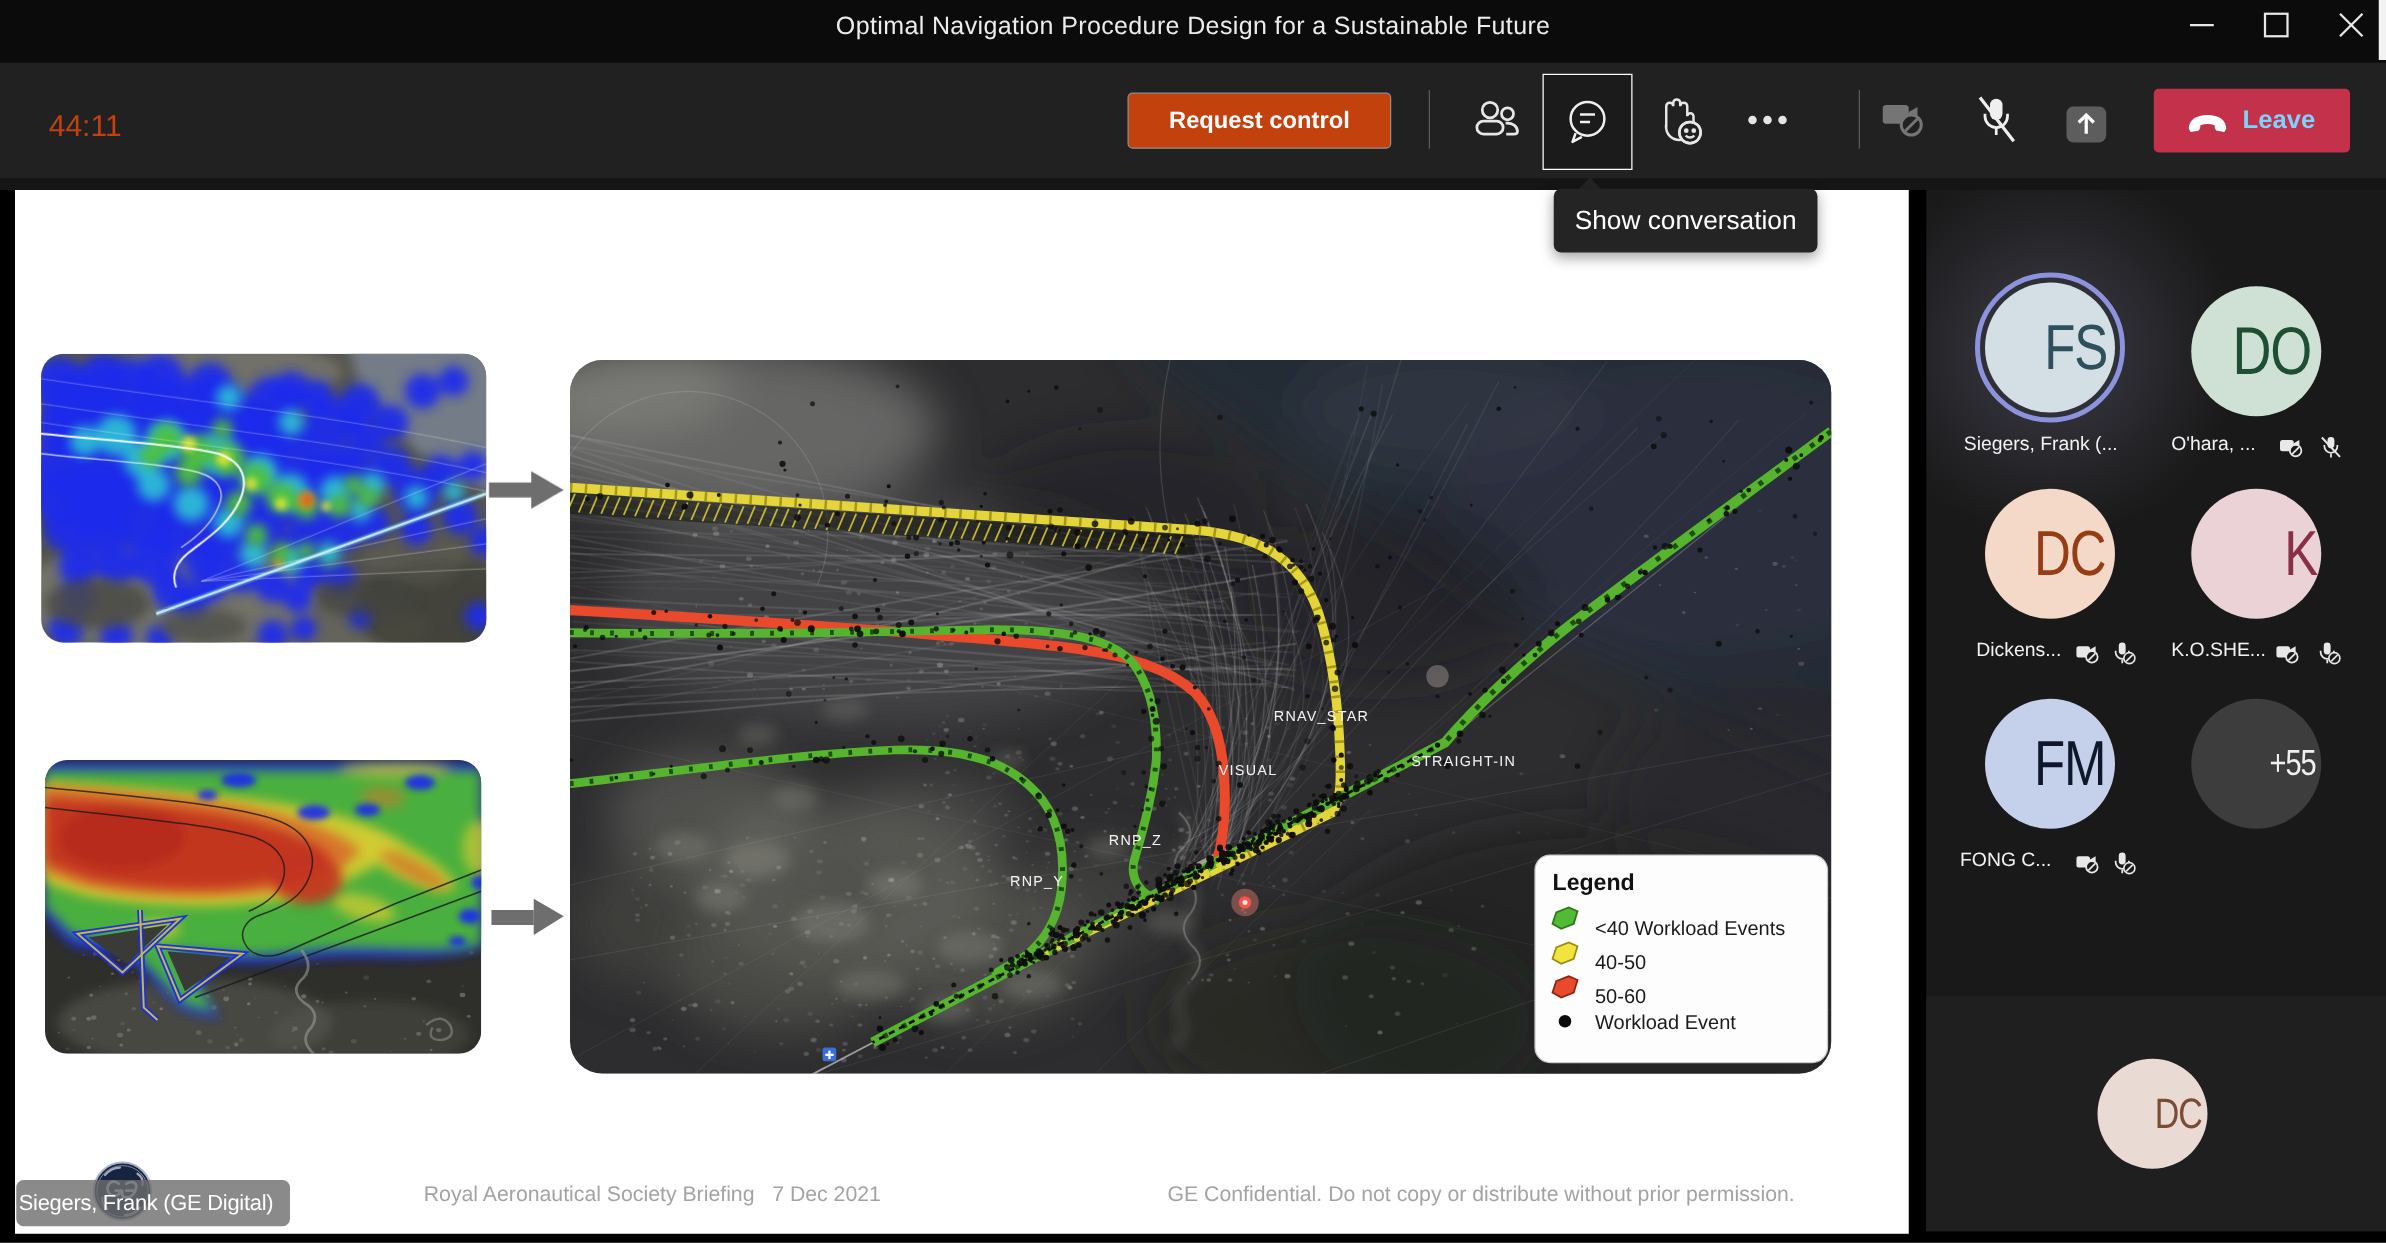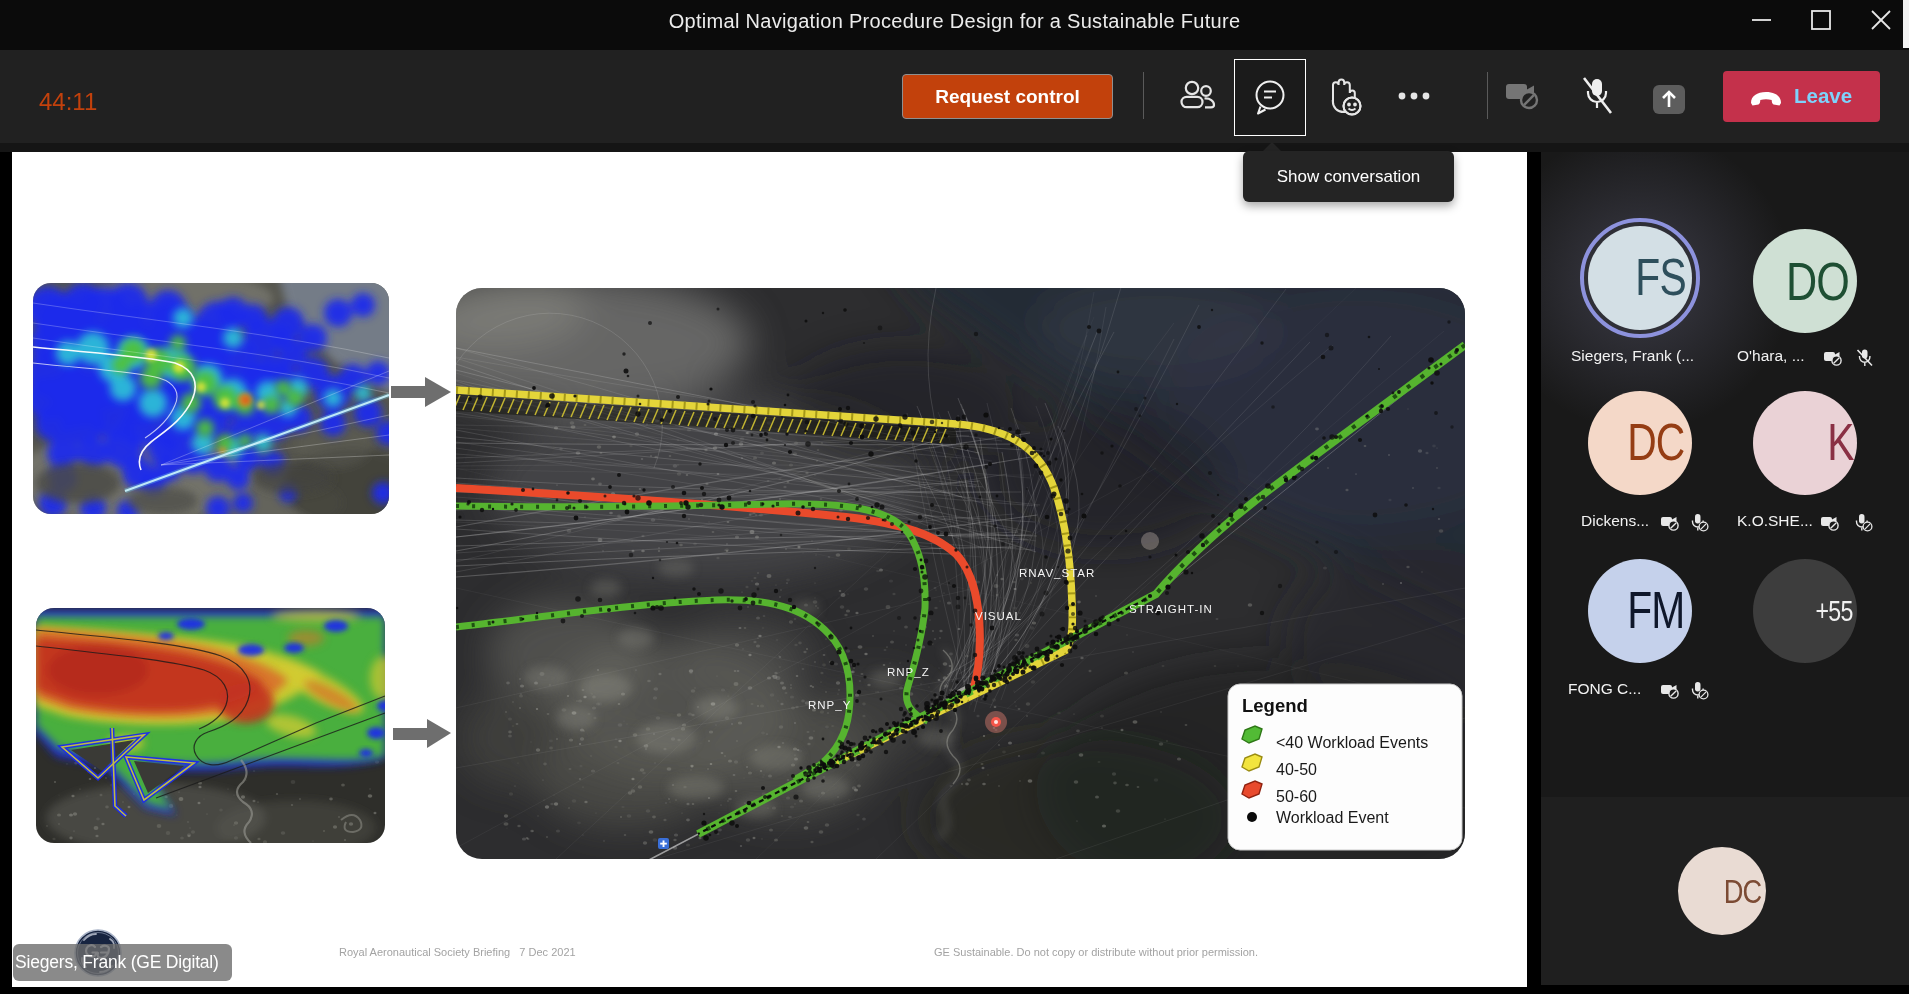--- a/index.html
+++ b/index.html
@@ -6,30 +6,30 @@
   #app{position:relative;width:1909px;height:994px;overflow:hidden;background:#000;}
   .abs{position:absolute;}
   .titlebar{left:0;top:0;width:1909px;height:50px;background:#0b0b0b;}
   .title{width:100%;text-align:center;top:10px;color:#ececec;font-size:20px;letter-spacing:0.3px;}
   .toolbar{left:0;top:50px;width:1909px;height:93px;background:#212121;}
   .toolshadow{left:0;top:143px;width:1909px;height:9px;background:#151515;}
   .timer{left:39px;top:88px;color:#c2410c;font-size:24px;}
   .reqbtn{left:902px;top:74px;width:211px;height:45px;border:1px solid #8f8f8f;border-radius:4px;color:#fff;font-size:19px;font-weight:bold;text-align:center;line-height:43px;background:#c2410c;}
   .vdiv{width:1px;background:#5a5a5a;top:72px;height:47px;}
   .chatbox{left:1234px;top:59px;width:72px;height:77px;border:1.6px solid #fff;background:#1b1b1b;}
-  .tooltip{left:1243px;top:151px;width:211px;height:51px;background:#242424;border-radius:6px;color:#fff;font-size:17px;text-align:center;line-height:51px;box-shadow:0 4px 10px rgba(0,0,0,.35);z-index:30;}
+  .tooltip{left:1243px;top:151px;width:211px;height:51px;background:#242424;border-radius:6px;color:#fff;font-size:21px;text-align:center;line-height:51px;box-shadow:0 4px 10px rgba(0,0,0,.35);z-index:30;}
   .tipcaret{left:1262px;top:142px;width:0;height:0;border-left:10px solid transparent;border-right:10px solid transparent;border-bottom:10px solid #242424;z-index:30;}
   .leavebtn{left:1723px;top:71px;width:157px;height:51px;background:#c4314b;border-radius:4px;}
   .leavetxt{left:1794px;top:84px;color:#7dd3fc;font-size:20.5px;font-weight:bold;}
   .slide{left:12px;top:152px;width:1515px;height:835px;background:#ffffff;}
   .sidebar{left:1541px;top:152px;width:368px;height:833px;background:#191919;}
   .selftile{left:1541px;top:797px;width:368px;height:188px;background:#1f1f1f;}
   .avatar{border-radius:50%;text-align:right;}
   .alabel{color:#f2f2f2;font-size:15.5px;white-space:nowrap;}
-  .footgray{color:#a3a3a3;font-size:11px;}
+  .footgray{color:#a3a3a3;font-size:17px;}
   .nametag{left:13px;top:944px;width:219px;height:37px;background:rgba(109,109,109,0.8);border-radius:6px;color:#fff;font-size:17.5px;line-height:37px;padding-left:2px;letter-spacing:-0.2px;z-index:6;}
   .whitesliver{left:1903px;top:0;width:6px;height:48px;background:#f2f2f2;}
 </style></head>
 <body>
 <div id="app">
 
 <div class="abs titlebar"></div>
 <div class="abs title">Optimal Navigation Procedure Design for a Sustainable Future</div>
 <svg class="abs" style="left:1745px;top:5px" width="160" height="40">
       <line x1="7" y1="15" x2="26" y2="15" stroke="#e8e8e8" stroke-width="1.8"></line>
@@ -428,21 +428,21 @@
     </svg>
 <svg class="abs" style="left:391px;top:375px" width="62" height="36">
       <rect x="0" y="11" width="34" height="12" fill="#6e6e6e"></rect>
       <polygon points="34,2 60,17 34,32" fill="#6e6e6e"></polygon>
     </svg>
 <svg class="abs" style="left:393px;top:717px" width="60" height="34">
       <rect x="0" y="11" width="34" height="12" fill="#6e6e6e"></rect>
       <polygon points="34,2 58,16 34,31" fill="#6e6e6e"></polygon>
     </svg>
 <div class="abs footgray" style="left:339px;top:946px">Royal Aeronautical Society Briefing&nbsp;&nbsp;&nbsp;7 Dec 2021</div>
-<div class="abs footgray" style="left:934px;top:946px">GE Sustainable. Do not copy or distribute without prior permission.</div>
+<div class="abs footgray" style="left:934px;top:946px">GE Confidential. Do not copy or distribute without prior permission.</div>
 <svg class="abs" style="left:74px;top:926px" width="48" height="54" viewBox="0 0 48 54">
       <circle cx="24" cy="27" r="23" fill="#172440"></circle>
       <circle cx="24" cy="27" r="23" fill="none" stroke="#aab4c8" stroke-width="1.6"></circle>
       <circle cx="24" cy="27" r="20.5" fill="none" stroke="#8894ac" stroke-width="0.8" opacity="0.9"></circle>
       <g fill="none" stroke="#c3c9d6" stroke-width="2.2" stroke-linecap="round">
         <path d="M21,21 c-2.5,-3 -7,-2 -8.5,1.5 c-1.5,3.5 0.5,7.5 4.5,8 c3,0.4 5,-1.5 5.5,-4 l-4,0"></path>
         <path d="M27,26.5 l7,0 m-7,-5.5 c4,-2.5 8,-1 8,2 c0,4 -3,9 -8,9 c-3,0 -4,-2 -3,-5"></path>
       </g>
       <g fill="none" stroke="#b8bfce" stroke-width="1.8" stroke-linecap="round" opacity="0.85">
         <path d="M10,14 q5,-6 12,-6"></path>

